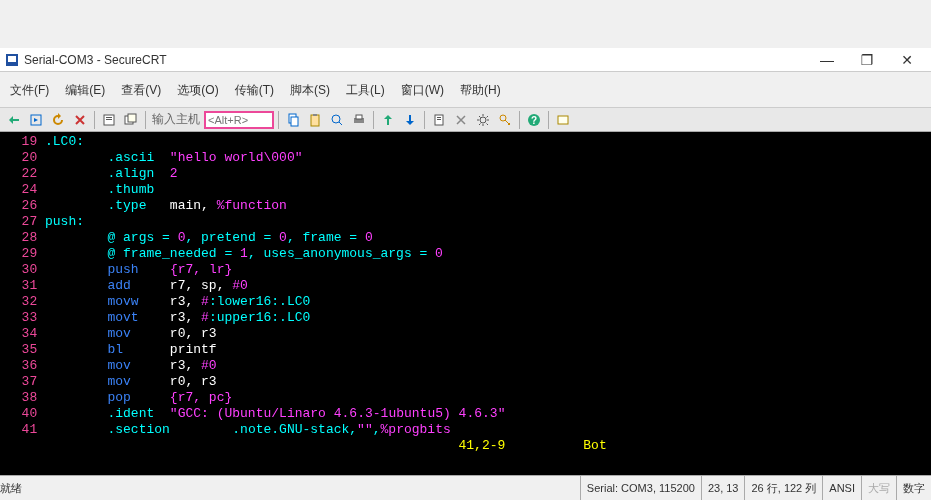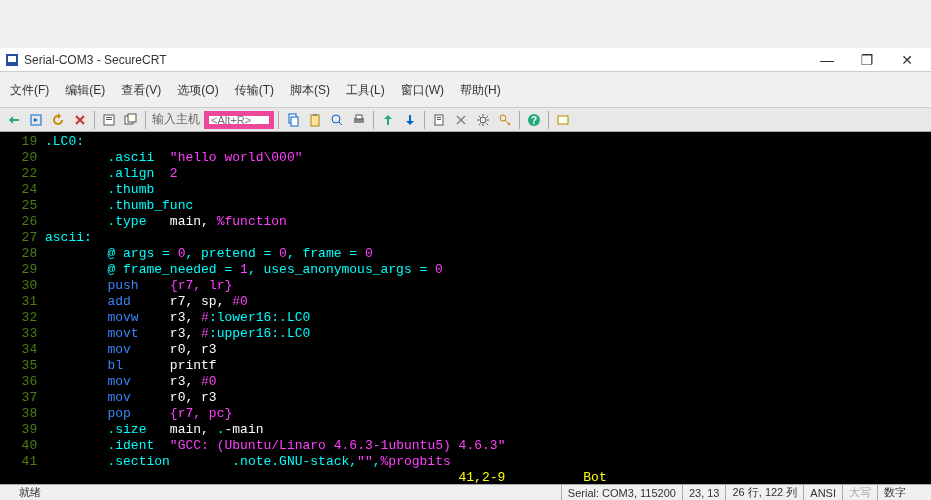--- a/index.html
+++ b/index.html
@@ -6,33 +6,33 @@
 body { font-family:"Microsoft YaHei",Tahoma,Arial,sans-serif; font-size:12px; background:#f0f0f0; width:931px; height:500px; overflow:hidden; display:flex; flex-direction:column; }
 .titlebar { height:24px; background:#fff; display:flex; align-items:center; padding:0 4px; border-bottom:1px solid #ccc;margin-top:48px; }
 .titlebar .icon { width:16px; height:16px; margin-right:4px; }
 .titlebar .title { flex:1; color:#333; }
 .titlebar .winbtns { display:flex; }
 .titlebar .winbtn { width:40px; height:22px; text-align:center; line-height:22px; color:#333; font-size:14px; }
 .menubar { height:36px; background:#f0f0f0; display:flex; align-items:center; padding:0 4px; gap:4px; border-bottom:1px solid #ccc; }
 .menubar .menuitem { padding:0 6px; color:#333; line-height:20px; }
 .toolbar { height:24px; background:#e8e8e8; display:flex; align-items:center; padding:0 4px; gap:2px; border-bottom:1px solid #aaa; }
 .toolbar .tbtn { width:20px; height:20px; display:flex; align-items:center; justify-content:center; border:1px solid transparent; }
-.toolbar .tinput { height:18px; width:70px; font-size:11px; padding:0 2px; border:5px solid #ec4899; }
+.toolbar .tinput { height:18px; width:70px; font-size:11px; padding:0 2px; border:2px solid #ec4899; }
 .toolbar .sep { width:1px; height:18px; background:#aaa; margin:0 2px; }
 .terminal { flex:1; background:#000; color:#fff; font-family:"Courier New",monospace; font-size:13px; line-height:16px; padding:2px 6px; overflow:hidden; }
 .terminal .row { white-space:pre; }
-.ln { color:#4d7c0f;text-align:right; }
+.ln { color:#ec4899;text-align:right; }
 .dir { color:#00ffff;margin-top:33px; }
 .kw { color:#3b82f6; }
 .str { color:#ff40ff; }
 .num { color:#ff40ff; }
 .cmt { color:#00ffff; }
 .wht { color:#ffffff; }
 .yl { color:#ffff00; }
-.statusbar { height:16px; background:#f0f0f0; border-top:1px solid #aaa; display:flex; align-items:center; padding:0 19px; font-size:11px; color:#333; }
+.statusbar { height:25px; background:#f0f0f0; border-top:1px solid #aaa; display:flex; align-items:center; padding:0 0; font-size:11px; color:#333; }
 .statusbar .sflex { flex:1; }
 .statusbar .sitem { padding:0 6px; border-left:1px solid #aaa; height:100%; display:flex; align-items:center; }
 svg { display:block; }
 </style>
 </head>
 <body>
 
 <div class="titlebar">
   <span class="icon">
     <svg width="16" height="16">
@@ -173,35 +173,33 @@
         <rect x="2" y="3" width="10" height="8" fill="#ffe" stroke="#a80"></rect>
       </svg>
     </div>
 </div>
 
 <div class="terminal" id="terminal">
     <div class="row"><span class="ln">  19 </span><span class="dir">.LC0:</span></div>
     <div class="row"><span class="ln">  20 </span><span class="wht">        </span><span class="dir">.ascii</span><span class="wht">  </span><span class="str">"hello world\000"</span></div>
     <div class="row"><span class="ln">  22 </span><span class="wht">        </span><span class="dir">.align</span><span class="wht">  </span><span class="num">2</span></div>
     <div class="row"><span class="ln">  24 </span><span class="wht">        </span><span class="dir">.thumb</span></div>
-    <div class="row"><span class="ln">  25 </span><span class="wht">        </span><span class="dir">.thumb_func</span></div>
     <div class="row"><span class="ln">  26 </span><span class="wht">        </span><span class="dir">.type</span><span class="wht">   main, </span><span class="str">%function</span></div>
-    <div class="row"><span class="ln">  27 </span><span class="dir">ascii:</span></div>
+    <div class="row"><span class="ln">  27 </span><span class="dir">push:</span></div>
     <div class="row"><span class="ln">  28 </span><span class="wht">        </span><span class="cmt">@ args = </span><span class="num">0</span><span class="cmt">, pretend = </span><span class="num">0</span><span class="cmt">, frame = </span><span class="num">0</span></div>
     <div class="row"><span class="ln">  29 </span><span class="wht">        </span><span class="cmt">@ frame_needed = </span><span class="num">1</span><span class="cmt">, uses_anonymous_args = </span><span class="num">0</span></div>
     <div class="row"><span class="ln">  30 </span><span class="wht">        </span><span class="kw">push</span><span class="wht">    </span><span class="str">{r7, lr}</span></div>
     <div class="row"><span class="ln">  31 </span><span class="wht">        </span><span class="kw">add</span><span class="wht">     r7, sp, </span><span class="num">#0</span></div>
     <div class="row"><span class="ln">  32 </span><span class="wht">        </span><span class="kw">movw</span><span class="wht">    r3, </span><span class="num">#</span><span class="cmt">:lower16:.LC0</span></div>
     <div class="row"><span class="ln">  33 </span><span class="wht">        </span><span class="kw">movt</span><span class="wht">    r3, </span><span class="num">#</span><span class="cmt">:upper16:.LC0</span></div>
     <div class="row"><span class="ln">  34 </span><span class="wht">        </span><span class="kw">mov</span><span class="wht">     r0, r3</span></div>
     <div class="row"><span class="ln">  35 </span><span class="wht">        </span><span class="kw">bl</span><span class="wht">      printf</span></div>
     <div class="row"><span class="ln">  36 </span><span class="wht">        </span><span class="kw">mov</span><span class="wht">     r3, </span><span class="num">#0</span></div>
     <div class="row"><span class="ln">  37 </span><span class="wht">        </span><span class="kw">mov</span><span class="wht">     r0, r3</span></div>
     <div class="row"><span class="ln">  38 </span><span class="wht">        </span><span class="kw">pop</span><span class="wht">     </span><span class="str">{r7, pc}</span></div>
-    <div class="row"><span class="ln">  39 </span><span class="wht">        </span><span class="dir">.size</span><span class="wht">   main, </span><span class="dir">.</span><span class="wht">-main</span></div>
     <div class="row"><span class="ln">  40 </span><span class="wht">        </span><span class="dir">.ident</span><span class="wht">  </span><span class="str">"GCC: (Ubuntu/Linaro </span><span class="num">4</span><span class="str">.</span><span class="num">6</span><span class="str">.</span><span class="num">3</span><span class="str">-</span><span class="num">1</span><span class="str">ubuntu5) </span><span class="num">4</span><span class="str">.</span><span class="num">6</span><span class="str">.</span><span class="num">3</span><span class="str">"</span></div>
     <div class="row"><span class="ln">  41 </span><span class="wht">        </span><span class="dir">.section</span><span class="wht">        </span><span class="dir">.note.GNU-stack,</span><span class="str">""</span><span class="dir">,</span><span class="str">%progbits</span></div>
     <div class="row yl">                                                          41,2-9          Bot</div>
   </div>
 
 <div class="statusbar">
   <span>就绪</span>
   <span class="sflex"></span>
   <span class="sitem">Serial: COM3, 115200</span>
   <span class="sitem">23, 13</span>

